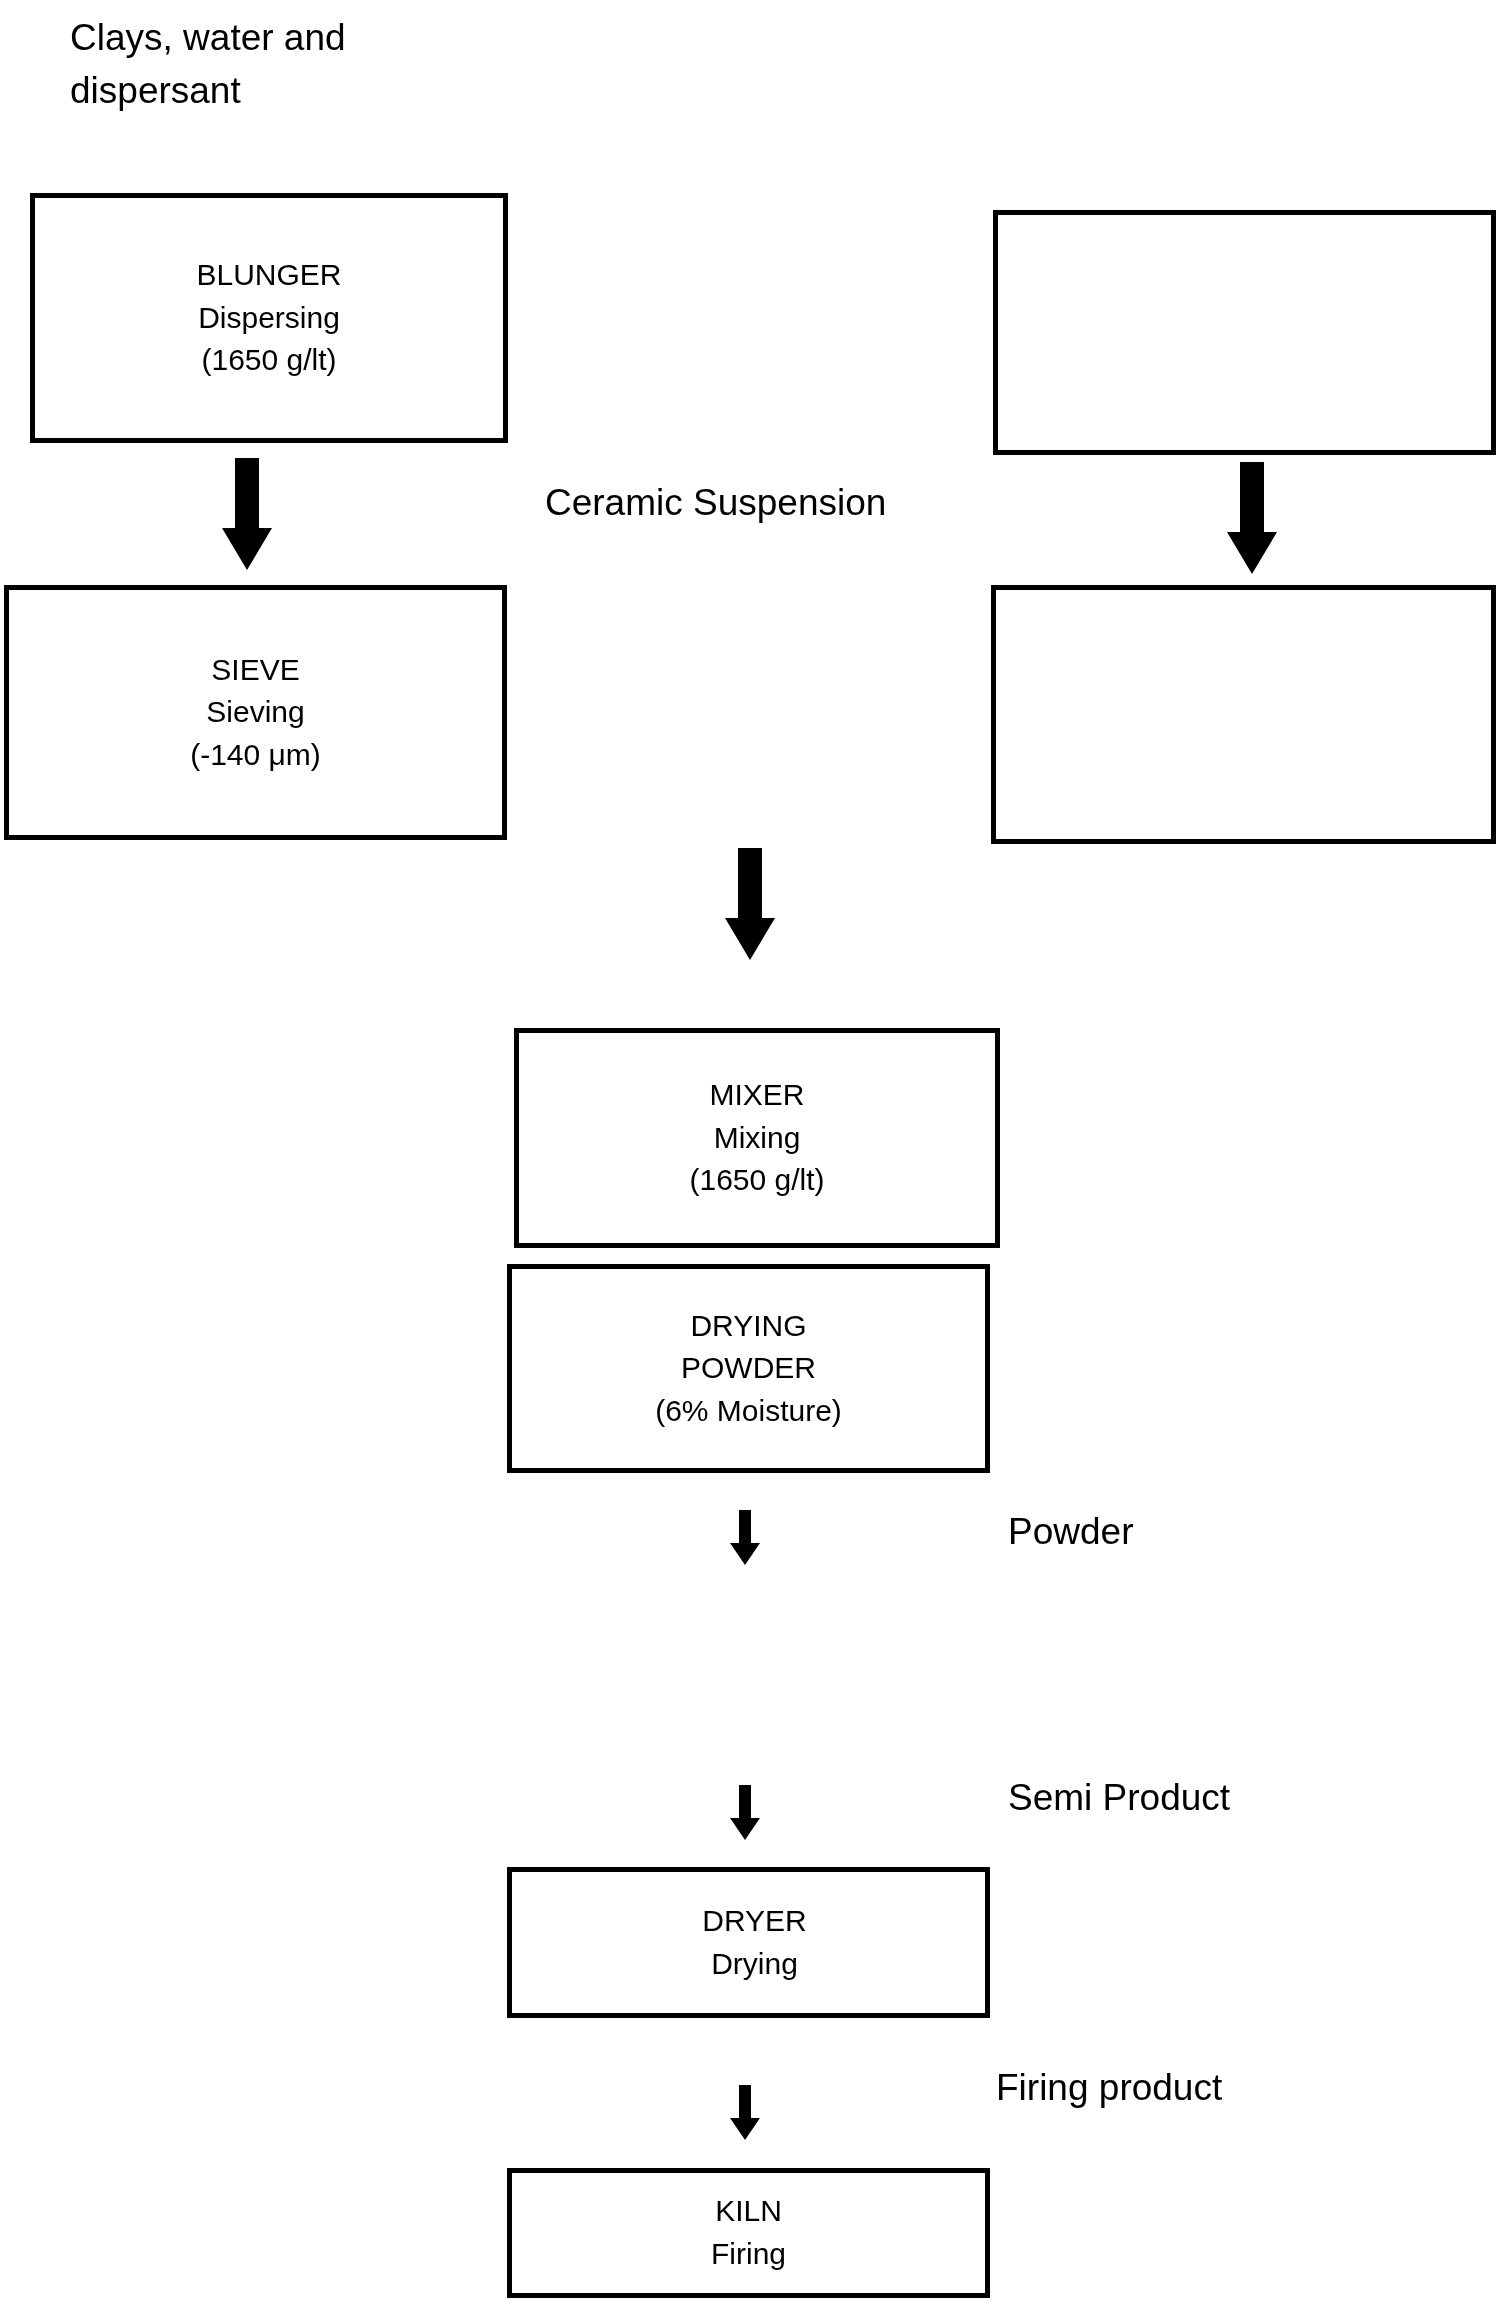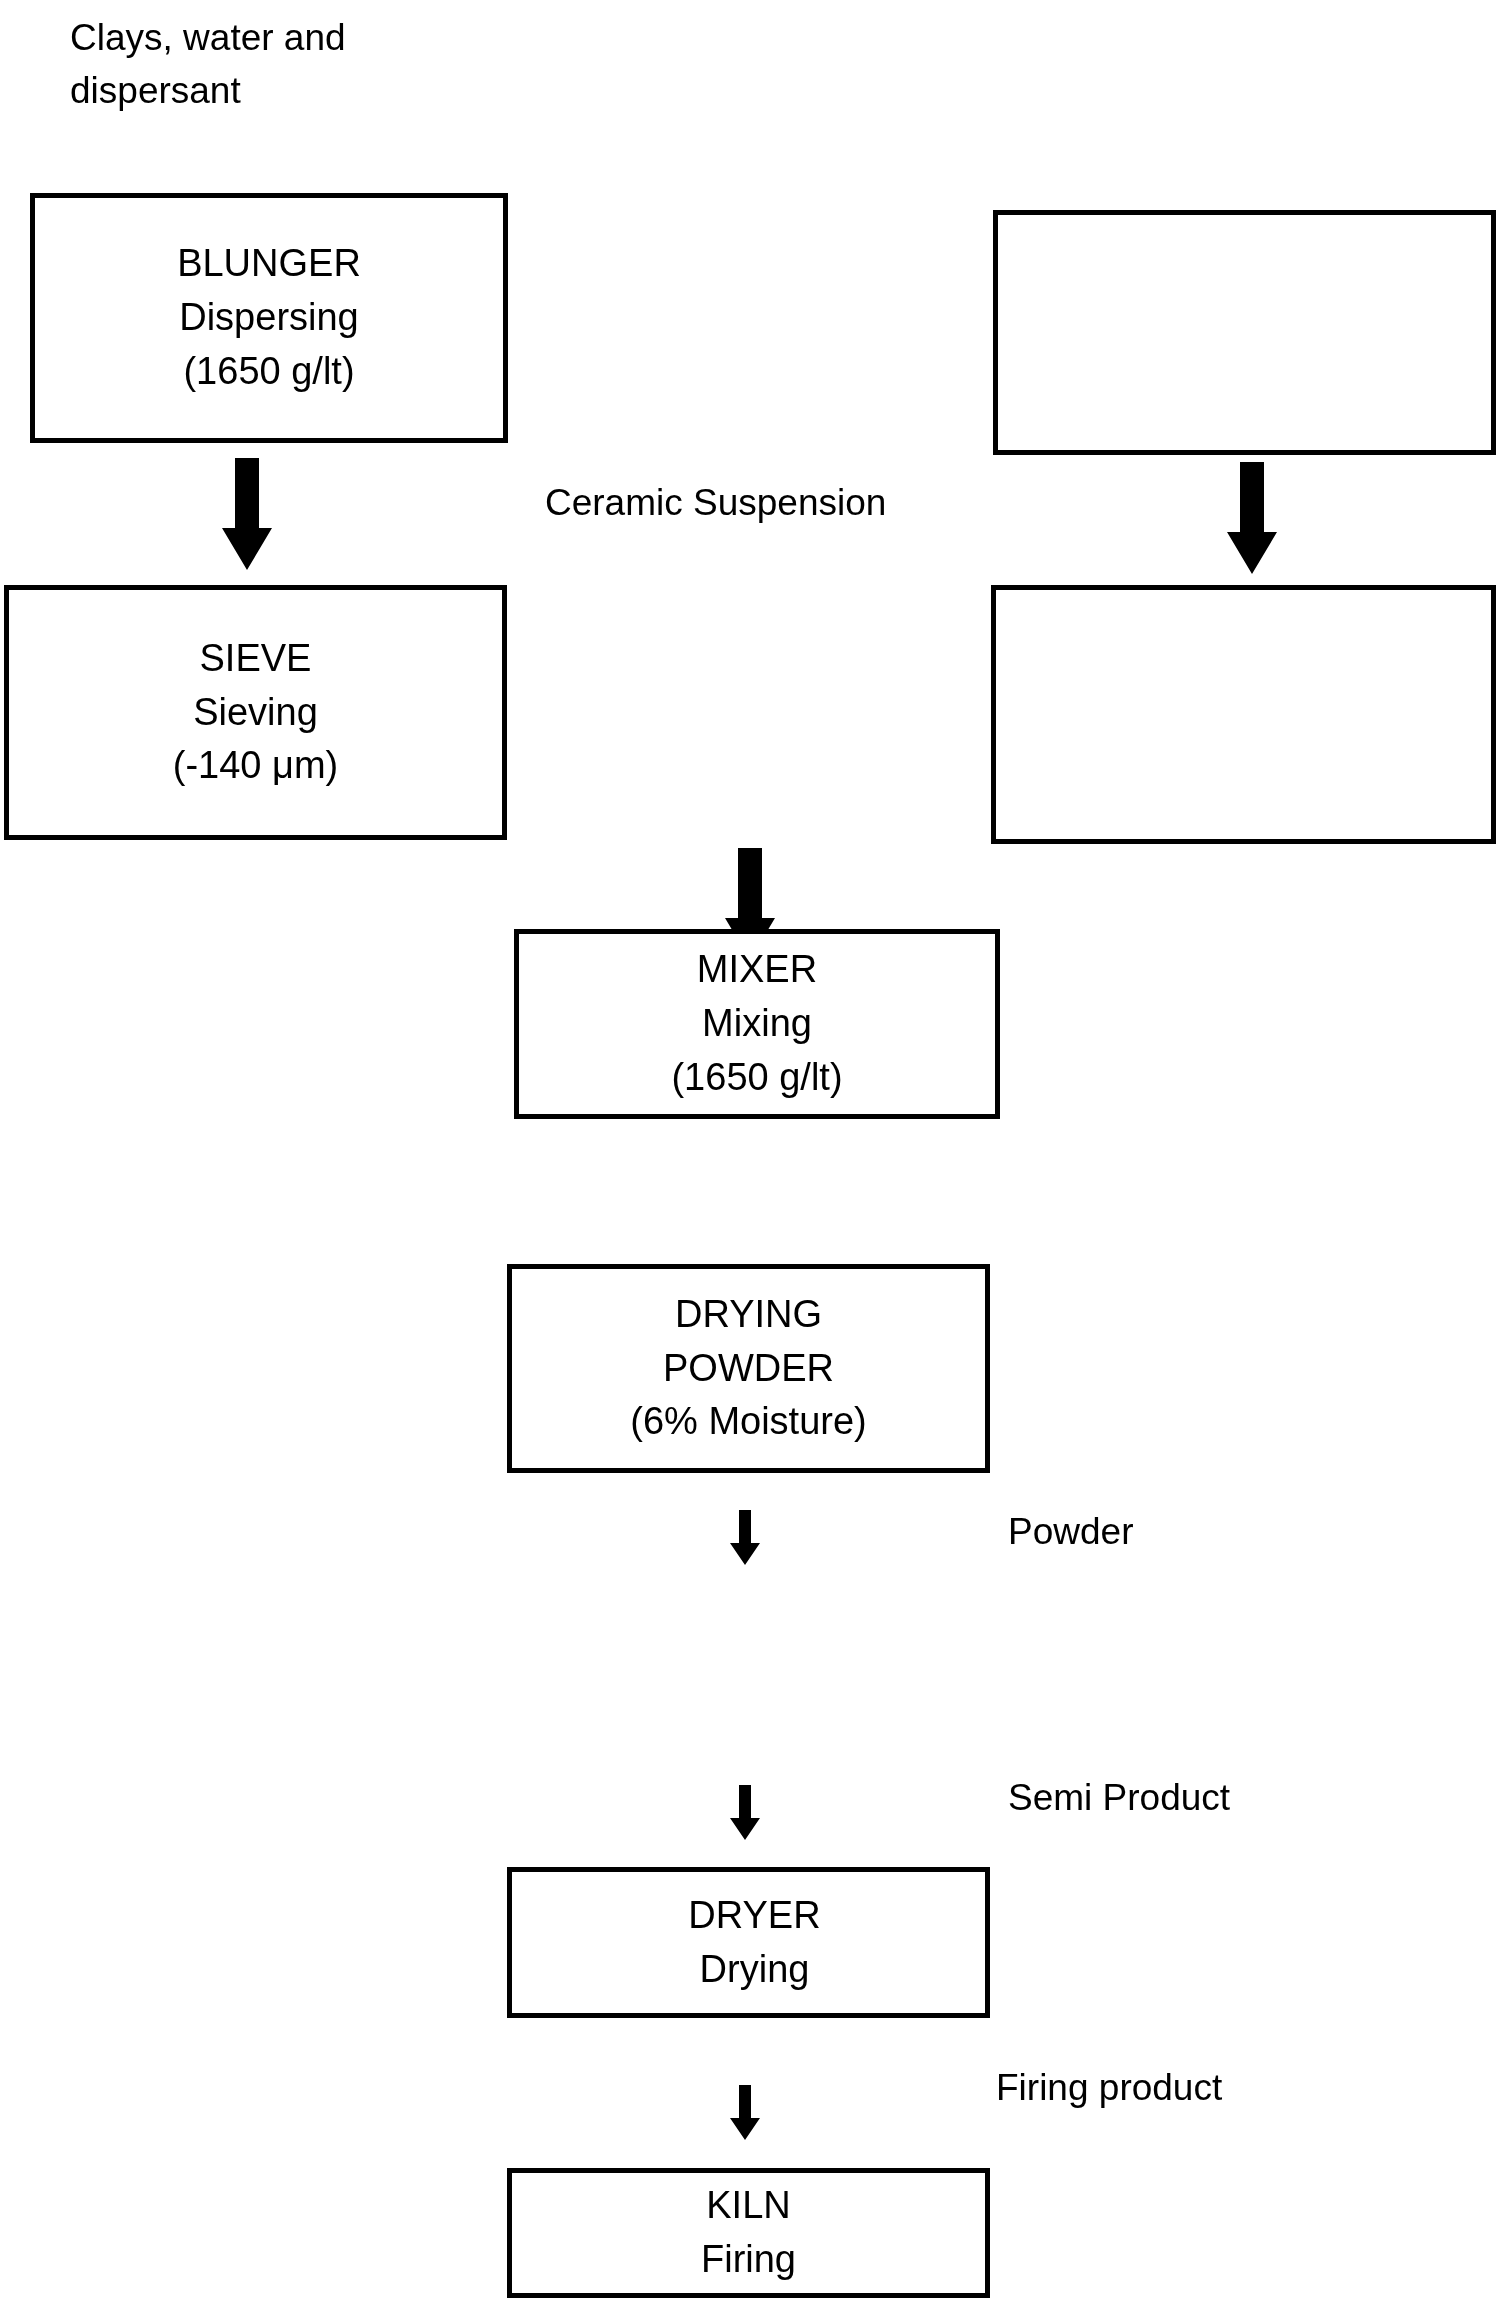--- a/index.html
+++ b/index.html
@@ -21,21 +21,21 @@
   }
   .box {
     position: absolute;
     border: 5px solid var(--ink);
     background: var(--bg);
     display: flex;
     flex-direction: column;
     align-items: center;
     justify-content: center;
     text-align: center;
-    font-size: 38px;
+    font-size: 30px;
     line-height: 1.42;
     color: var(--ink);
   }
   .box .ln { display: block; white-space: nowrap; }
   .lbl {
     position: absolute;
     font-size: 37px;
     line-height: 1.42;
     color: var(--ink);
     text-align: left;
@@ -53,21 +53,21 @@
   .pos-label-clays        { left: 70px;   top: 12px;   width: 400px; }
   .pos-label-hard         { left: 1004px; top: 18px;   width: 492px; }
   .pos-box-blunger        { left: 30px;   top: 193px;  width: 478px; height: 250px; }
   .pos-box-hard           { left: 993px;  top: 210px;  width: 503px; height: 245px; }
   .pos-arrow-left         { left: 222px;  top: 458px;  width: 50px;  height: 112px; }
   .pos-label-suspension   { left: 545px;  top: 477px;  width: 410px; }
   .pos-arrow-right        { left: 1227px; top: 462px;  width: 50px;  height: 112px; }
   .pos-box-sieve          { left: 4px;    top: 585px;  width: 503px; height: 255px; }
   .pos-box-right2         { left: 991px;  top: 585px;  width: 505px; height: 259px; }
   .pos-arrow-center       { left: 725px;  top: 848px;  width: 50px;  height: 112px; }
-  .pos-box-mixer          { left: 514px;  top: 929px;  width: 486px; height: 190px; }
+  .pos-box-mixer          { left: 514px;  top: 1028px;  width: 486px; height: 220px; }
   .pos-box-drying         { left: 507px;  top: 1264px; width: 483px; height: 209px; }
   .pos-arrow-powder       { left: 730px;  top: 1510px; width: 30px;  height: 55px; }
   .pos-label-powder       { left: 1008px; top: 1506px; width: 250px; }
   .pos-box-press          { left: 507px;  top: 1565px; width: 483px; height: 153px; }
   .pos-arrow-semi         { left: 730px;  top: 1785px; width: 30px;  height: 55px; }
   .pos-label-semi         { left: 1008px; top: 1772px; width: 330px; }
   .pos-box-dryer          { left: 507px;  top: 1867px; width: 483px; height: 151px; padding-left: 12px; }
   .pos-arrow-firing       { left: 730px;  top: 2085px; width: 30px;  height: 55px; }
   .pos-label-firing       { left: 996px;  top: 2062px; width: 330px; }
   .pos-box-kiln           { left: 507px;  top: 2168px; width: 483px; height: 130px; }

